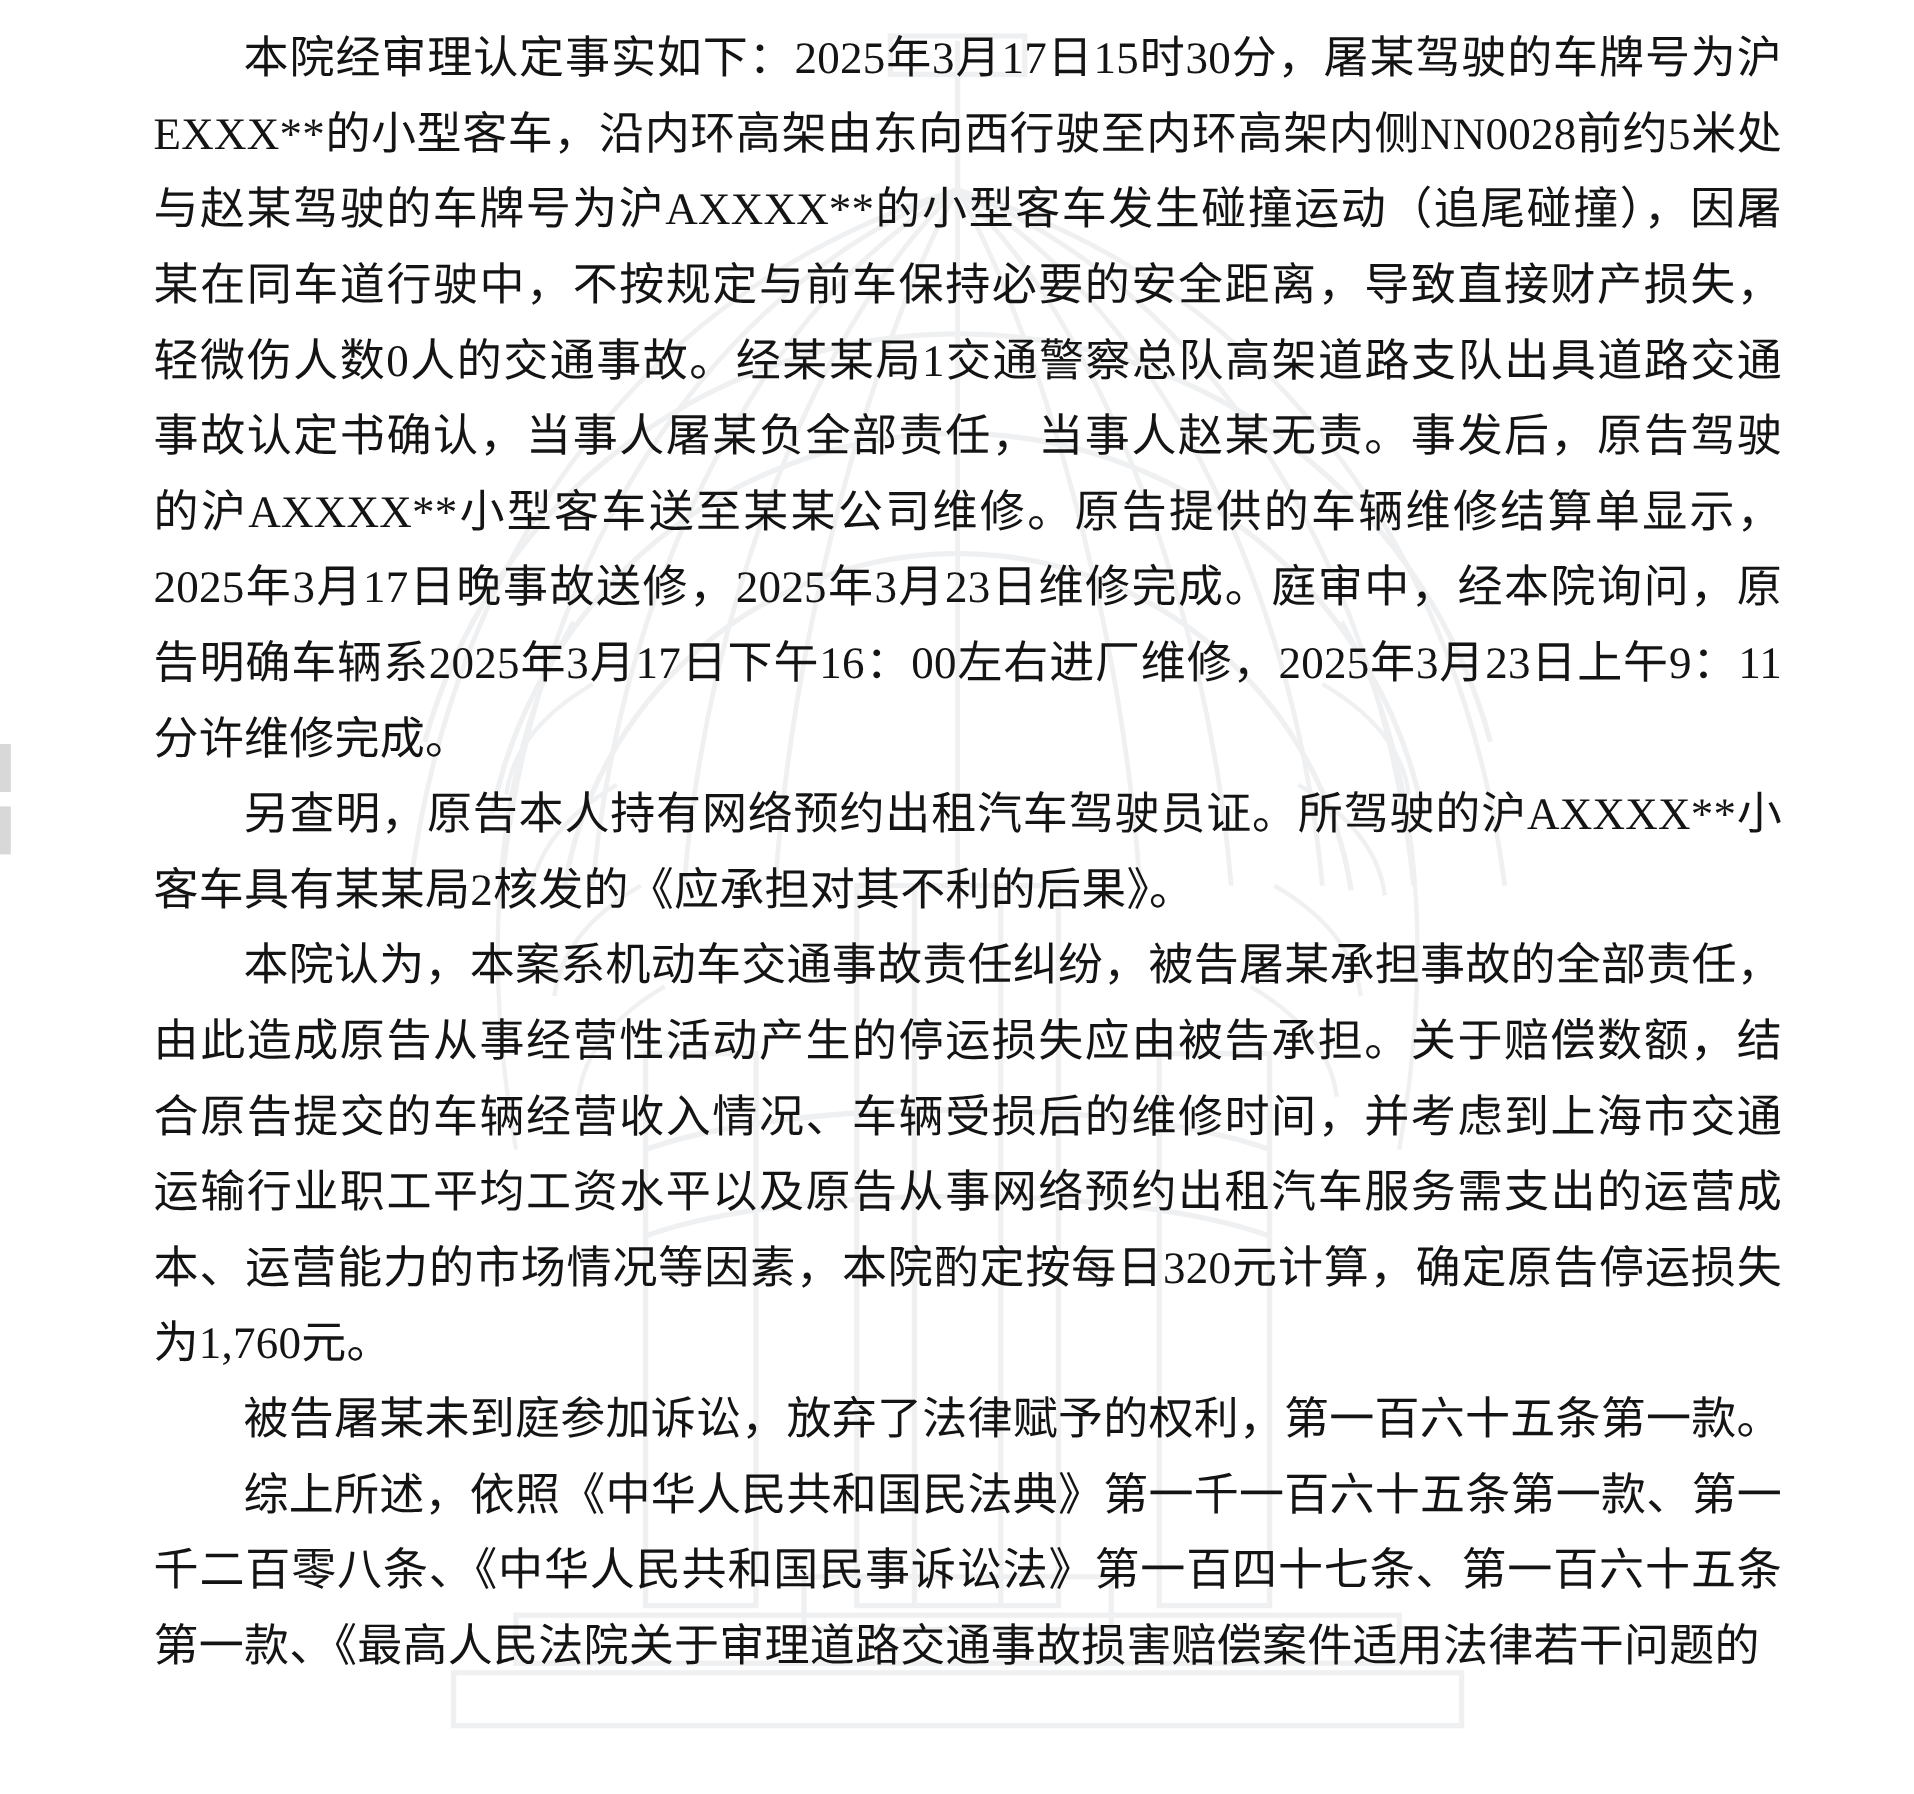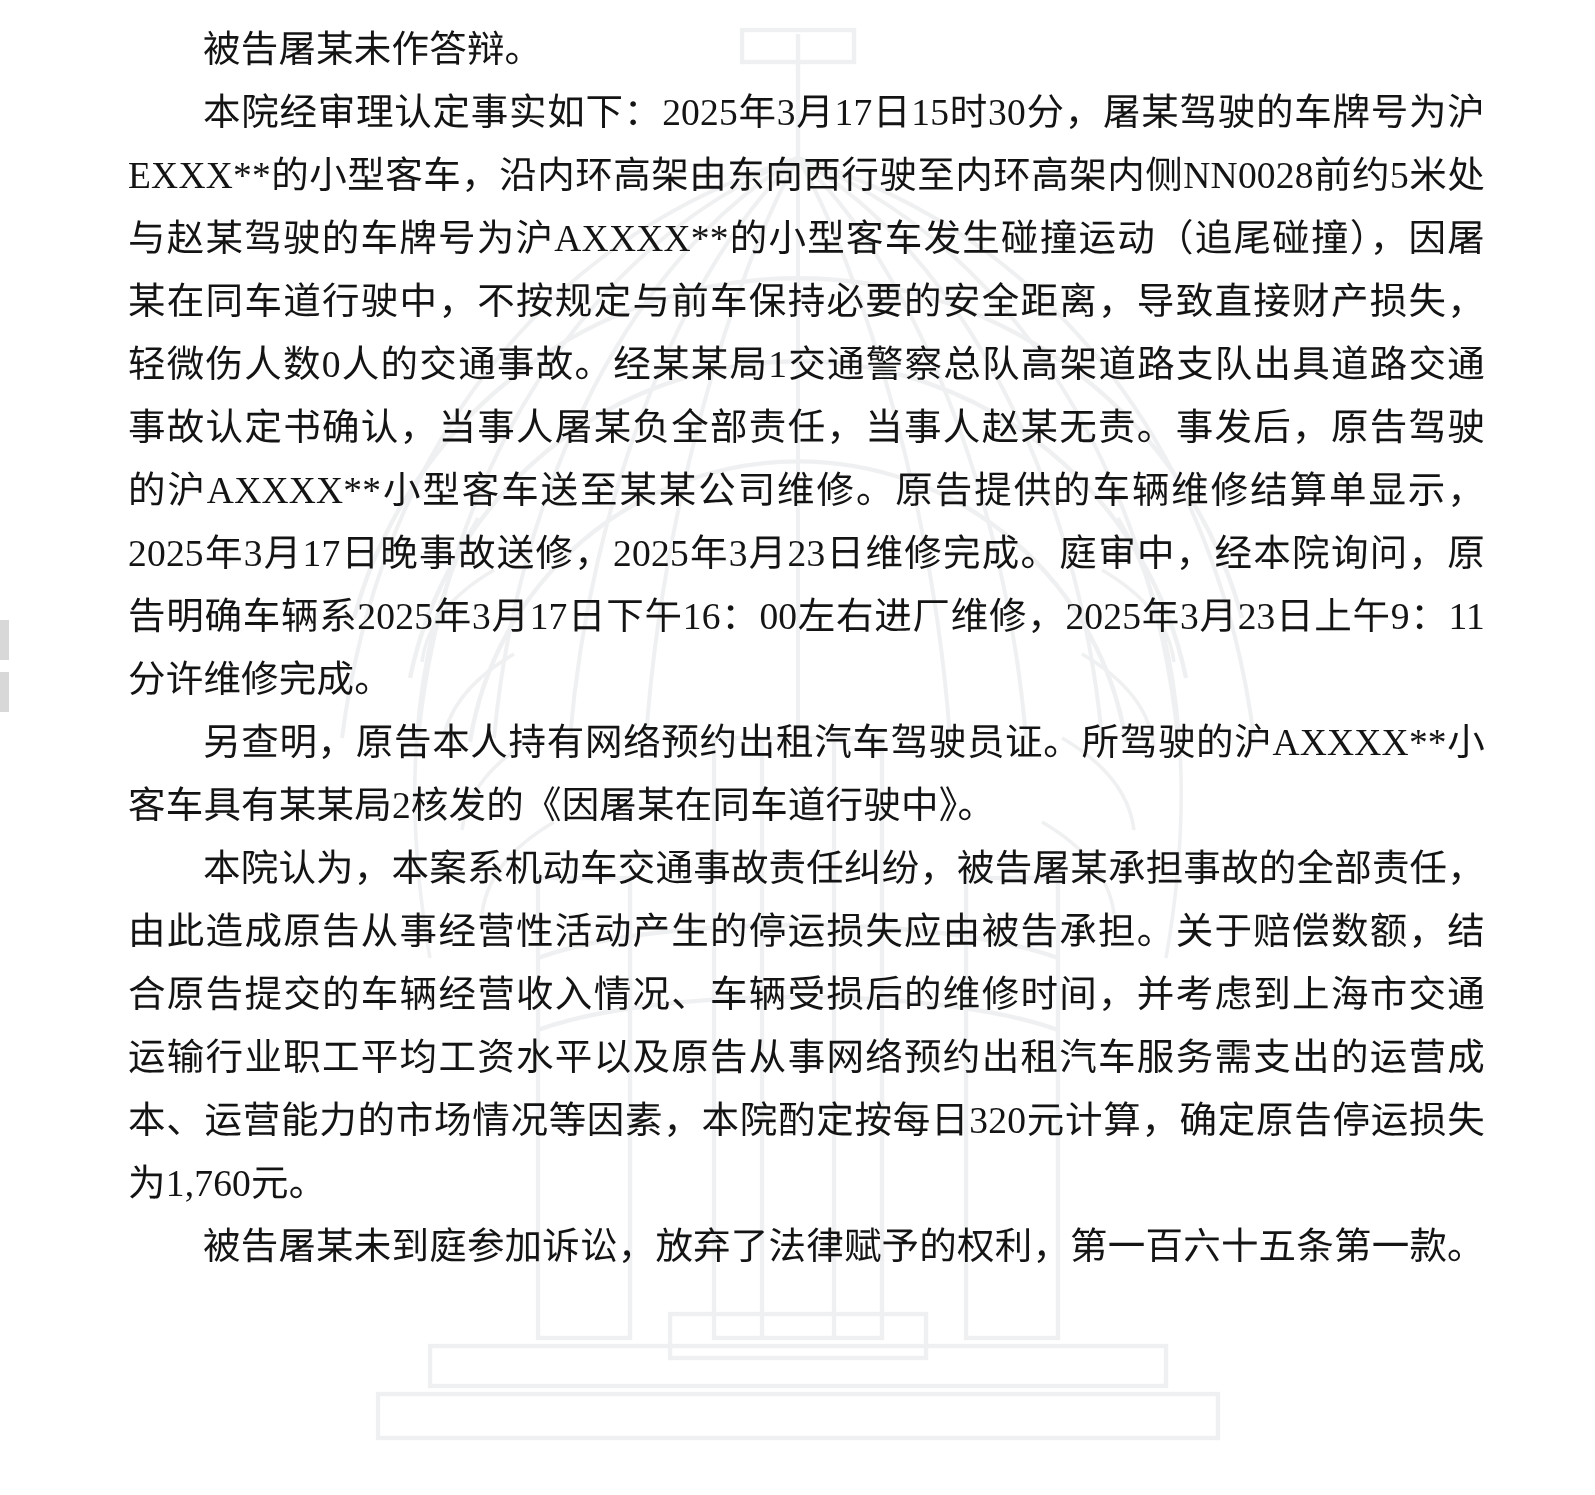--- a/index.html
+++ b/index.html
@@ -113,18 +113,18 @@
 
     <rect x="96" y="664" width="368" height="20"></rect>
     <rect x="70" y="688" width="420" height="22"></rect>
 
     <path d="M150 470 C 210 448 350 448 410 470"></path>
     <path d="M150 506 C 210 484 350 484 410 506"></path>
   </svg>
 </div>
 
 <div id="doc">
-  <p class="para">被告屠某未作答辩。</p>
   <p class="para">本院经审理认定事实如下：2025年3月17日15时30分，屠某驾驶的车牌号为沪EXXX**的小型客车，沿内环高架由东向西行驶至内环高架内侧NN0028前约5米处与赵某驾驶的车牌号为沪AXXXX**的小型客车发生碰撞运动（追尾碰撞），因屠某在同车道行驶中，不按规定与前车保持必要的安全距离，导致直接财产损失，轻微伤人数0人的交通事故。经某某局1交通警察总队高架道路支队出具道路交通事故认定书确认，当事人屠某负全部责任，当事人赵某无责。事发后，原告驾驶的沪AXXXX**小型客车送至某某公司维修。原告提供的车辆维修结算单显示，2025年3月17日晚事故送修，2025年3月23日维修完成。庭审中，经本院询问，原告明确车辆系2025年3月17日下午16：00左右进厂维修，2025年3月23日上午9：11分许维修完成。</p>
-  <p class="para">另查明，原告本人持有网络预约出租汽车驾驶员证。所驾驶的沪AXXXX**小客车具有某某局2核发的《因屠某在同车道行驶中》。</p>
+  <p class="para">另查明，原告本人持有网络预约出租汽车驾驶员证。所驾驶的沪AXXXX**小客车具有某某局2核发的《应承担对其不利的后果》。</p>
   <p class="para">本院认为，本案系机动车交通事故责任纠纷，被告屠某承担事故的全部责任，由此造成原告从事经营性活动产生的停运损失应由被告承担。关于赔偿数额，结合原告提交的车辆经营收入情况、车辆受损后的维修时间，并考虑到上海市交通运输行业职工平均工资水平以及原告从事网络预约出租汽车服务需支出的运营成本、运营能力的市场情况等因素，本院酌定按每日320元计算，确定原告停运损失为1,760元。</p>
   <p class="para">被告屠某未到庭参加诉讼，放弃了法律赋予的权利，第一百六十五条第一款。</p>
+  <p class="para">综上所述，依照《中华人民共和国民法典》第一千一百六十五条第一款、第一千二百零八条、《中华人民共和国民事诉讼法》第一百四十七条、第一百六十五条第一款、《最高人民法院关于审理道路交通事故损害赔偿案件适用法律若干问题的</p>
 </div>
 
 </body></html>

